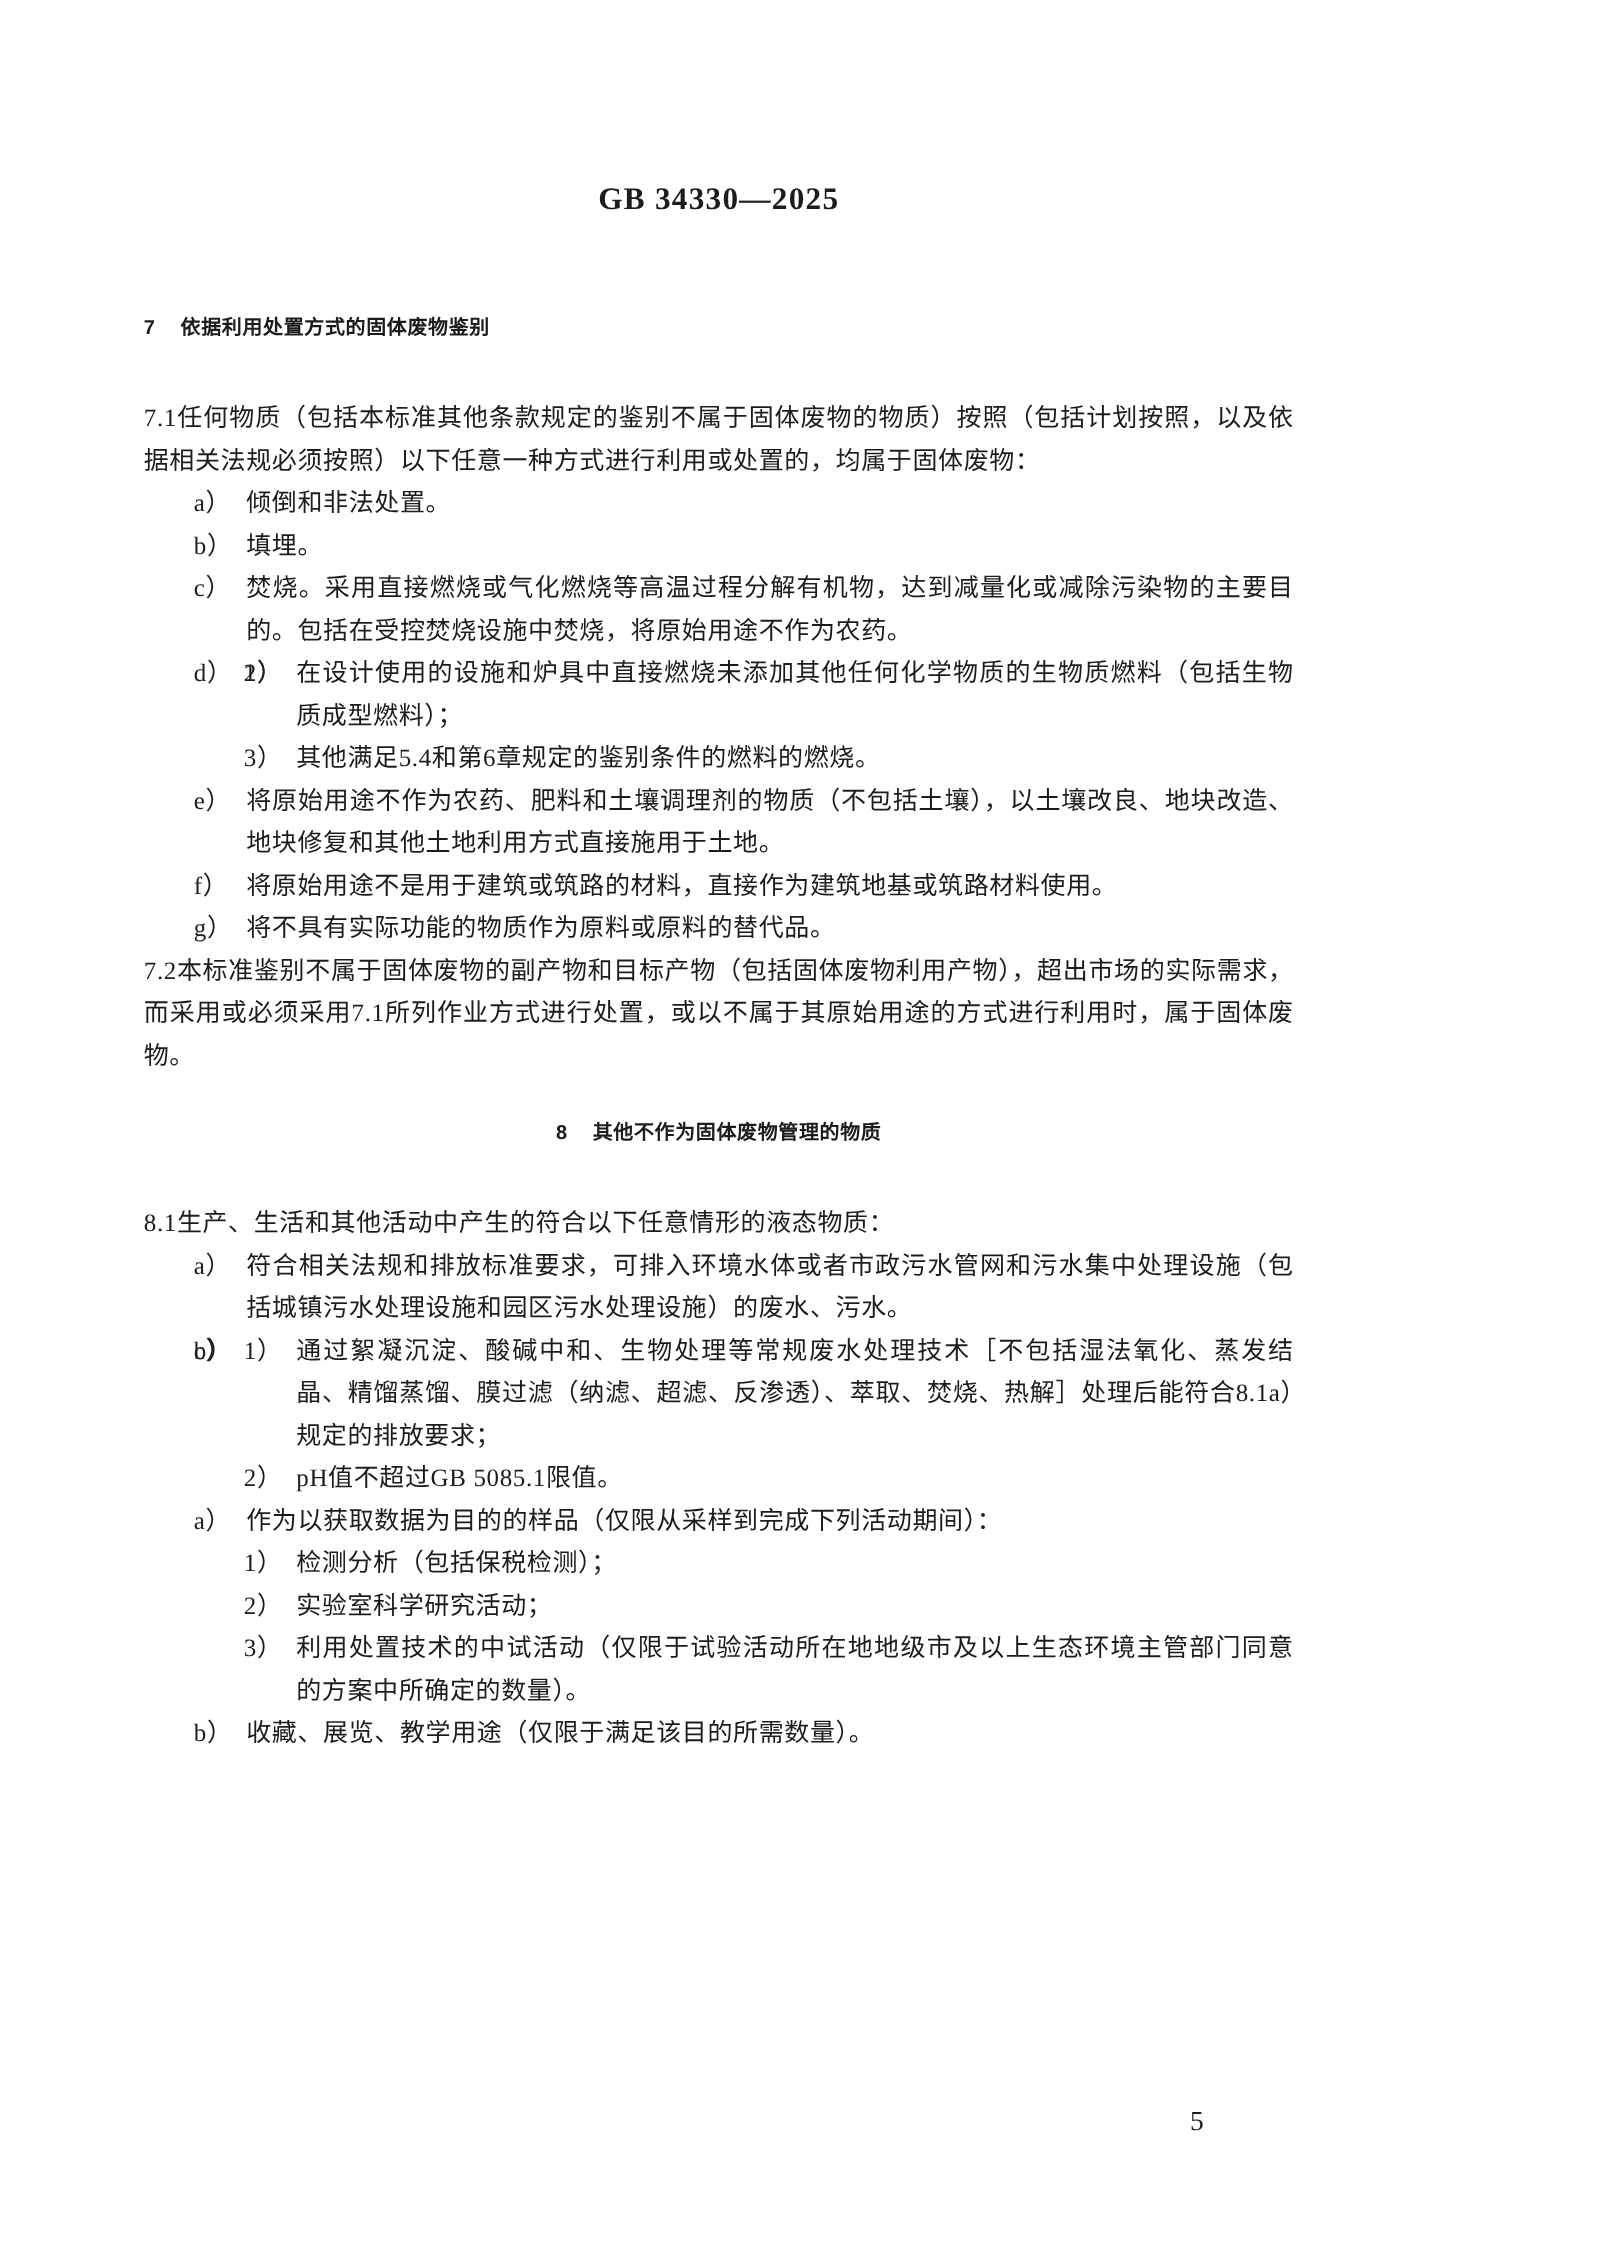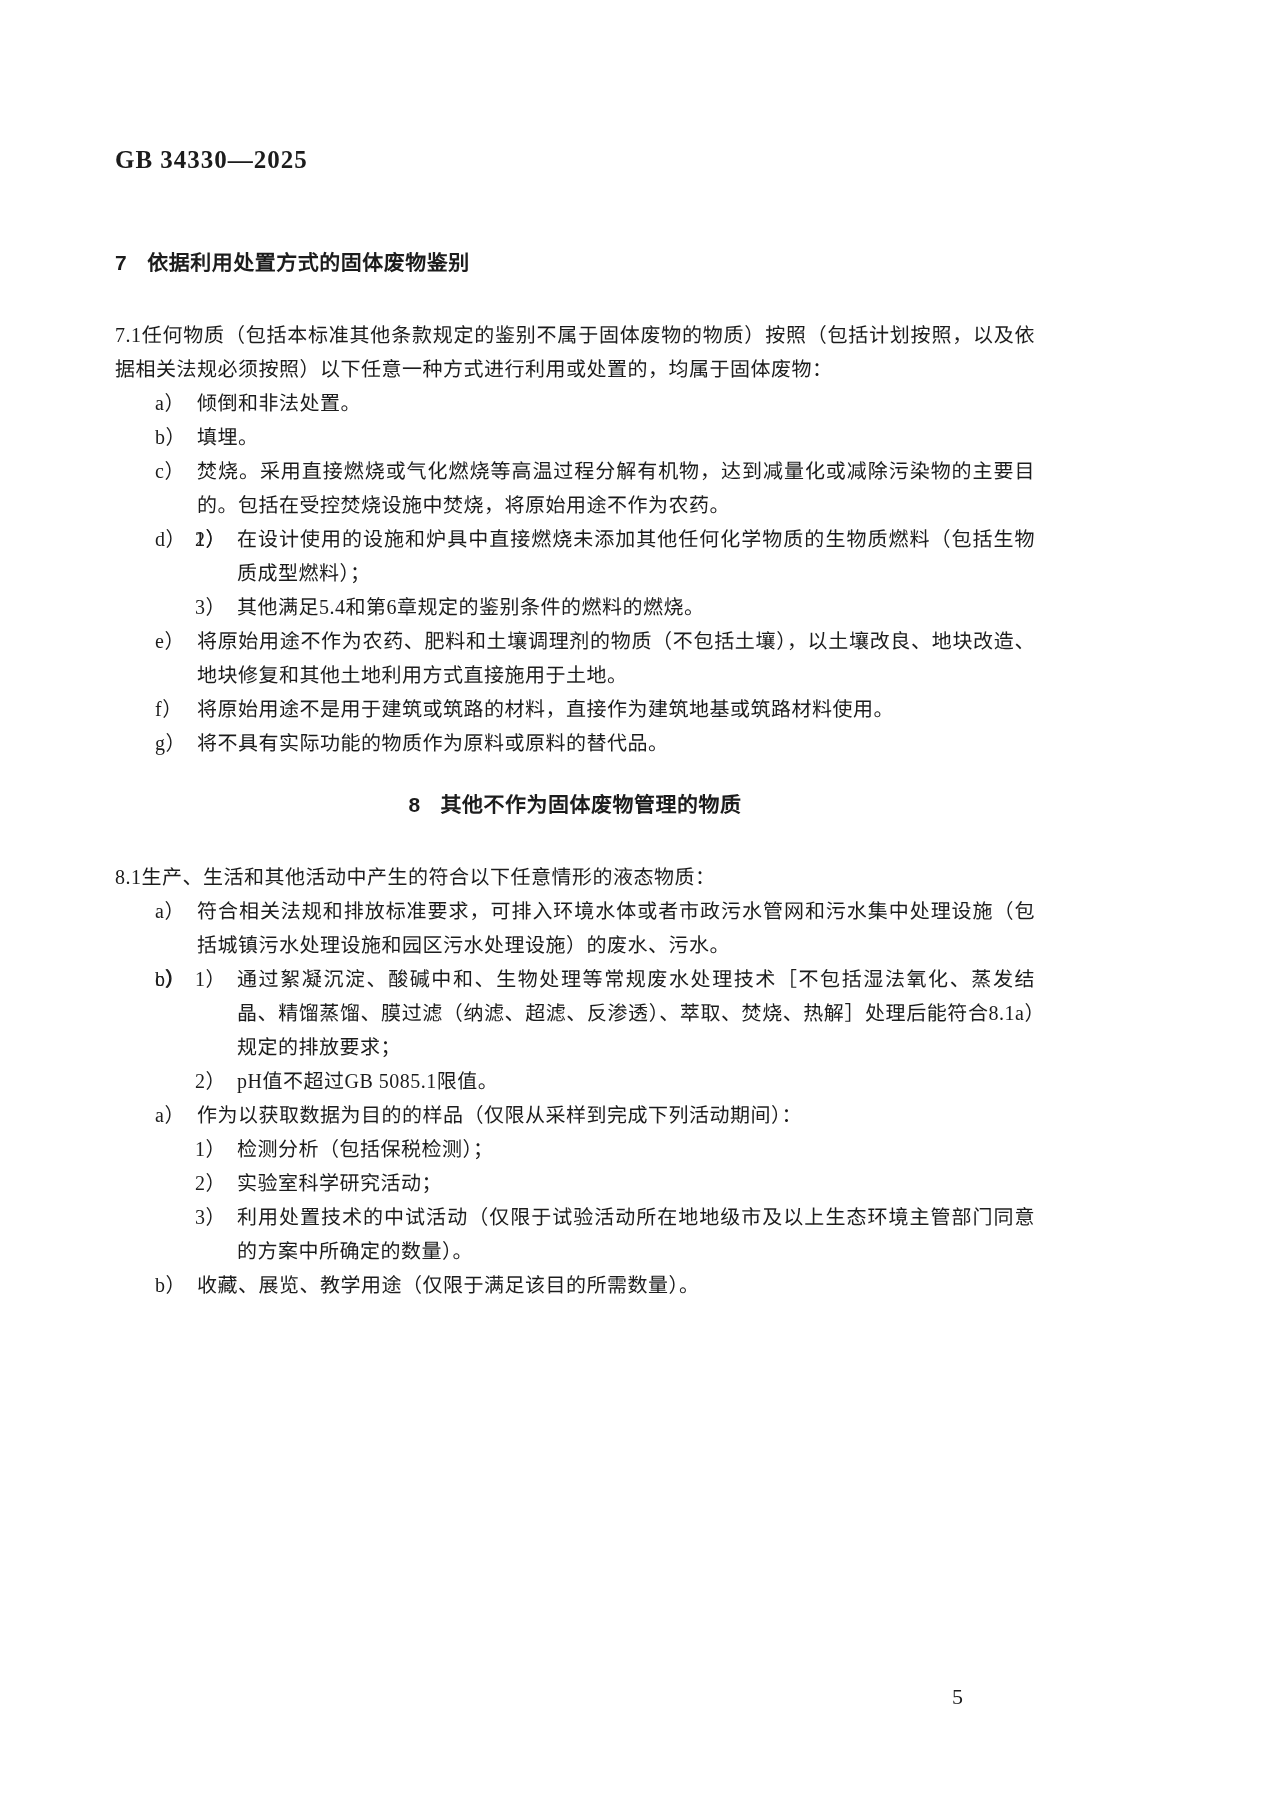--- a/index.html
+++ b/index.html
@@ -13,21 +13,21 @@
     color: #1c1c1c;
     font-family: "Liberation Serif", "DejaVu Serif", serif;
     overflow: hidden;
   }
 
   .doc-header {
     position: absolute;
     top: 146px;
     left: 115px;
     width: 920px;
-    text-align: left;
+    text-align: center;
     font-size: 25px;
     font-weight: bold;
     letter-spacing: 1px;
     white-space: nowrap;
   }
 
   .content {
     position: absolute;
     top: 250px;
     left: 115px;
@@ -38,21 +38,21 @@
     font-size: 20px;
     line-height: 34px;
     text-align: justify;
     text-justify: inter-ideograph;
     letter-spacing: 0.5px;
   }
 
   .block.heading {
     font-family: "Liberation Sans", "DejaVu Sans", sans-serif;
     font-weight: bold;
-    font-size: 21px;
+    font-size: 16px;
     line-height: 26px;
     text-align: left;
     margin-bottom: 42px;
   }
   .block.heading:not(:first-child) { margin-top: 32px; text-align: center; }
   .block.heading .num { margin-right: 20px; }
 
   .block.clause .num { }
 
   .block.item {
@@ -95,20 +95,21 @@
       <div class="block item"><span class="num">a）</span><span class="txt">倾倒和非法处置。</span></div>
       <div class="block item"><span class="num">b）</span><span class="txt">填埋。</span></div>
       <div class="block item"><span class="num">c）</span><span class="txt">焚烧。采用直接燃烧或气化燃烧等高温过程分解有机物，达到减量化或减除污染物的主要目的。包括在受控焚烧设施中焚烧，将原始用途不作为农药。</span></div>
       <div class="block item"><span class="num">d）</span></div>
       <div class="block subitem"><span class="num">1）</span></div>
       <div class="block subitem"><span class="num">2）</span><span class="txt">在设计使用的设施和炉具中直接燃烧未添加其他任何化学物质的生物质燃料（包括生物质成型燃料）；</span></div>
       <div class="block subitem"><span class="num">3）</span><span class="txt">其他满足5.4和第6章规定的鉴别条件的燃料的燃烧。</span></div>
       <div class="block item"><span class="num">e）</span><span class="txt">将原始用途不作为农药、肥料和土壤调理剂的物质（不包括土壤），以土壤改良、地块改造、地块修复和其他土地利用方式直接施用于土地。</span></div>
       <div class="block item"><span class="num">f）</span><span class="txt">将原始用途不是用于建筑或筑路的材料，直接作为建筑地基或筑路材料使用。</span></div>
       <div class="block item"><span class="num">g）</span><span class="txt">将不具有实际功能的物质作为原料或原料的替代品。</span></div>
+      <div class="block clause"><span class="num">7.2</span><span class="txt">本标准鉴别不属于固体废物的副产物和目标产物（包括固体废物利用产物），超出市场的实际需求，而采用或必须采用7.1所列作业方式进行处置，或以不属于其原始用途的方式进行利用时，属于固体废物。</span></div>
       <div class="block heading"><span class="num">8</span><span class="txt">其他不作为固体废物管理的物质</span></div>
       <div class="block clause"><span class="num">8.1</span><span class="txt">生产、生活和其他活动中产生的符合以下任意情形的液态物质：</span></div>
       <div class="block item"><span class="num">a）</span><span class="txt">符合相关法规和排放标准要求，可排入环境水体或者市政污水管网和污水集中处理设施（包括城镇污水处理设施和园区污水处理设施）的废水、污水。</span></div>
       <div class="block item"><span class="num">b）</span></div>
       <div class="block item"><span class="num">c）</span></div>
       <div class="block subitem"><span class="num">1）</span><span class="txt">通过絮凝沉淀、酸碱中和、生物处理等常规废水处理技术［不包括湿法氧化、蒸发结晶、精馏蒸馏、膜过滤（纳滤、超滤、反渗透）、萃取、焚烧、热解］处理后能符合8.1a）规定的排放要求；</span></div>
       <div class="block subitem"><span class="num">2）</span><span class="txt">pH值不超过GB 5085.1限值。</span></div>
       <div class="block item"><span class="num">a）</span><span class="txt">作为以获取数据为目的的样品（仅限从采样到完成下列活动期间）：</span></div>
       <div class="block subitem"><span class="num">1）</span><span class="txt">检测分析（包括保税检测）；</span></div>
       <div class="block subitem"><span class="num">2）</span><span class="txt">实验室科学研究活动；</span></div>

